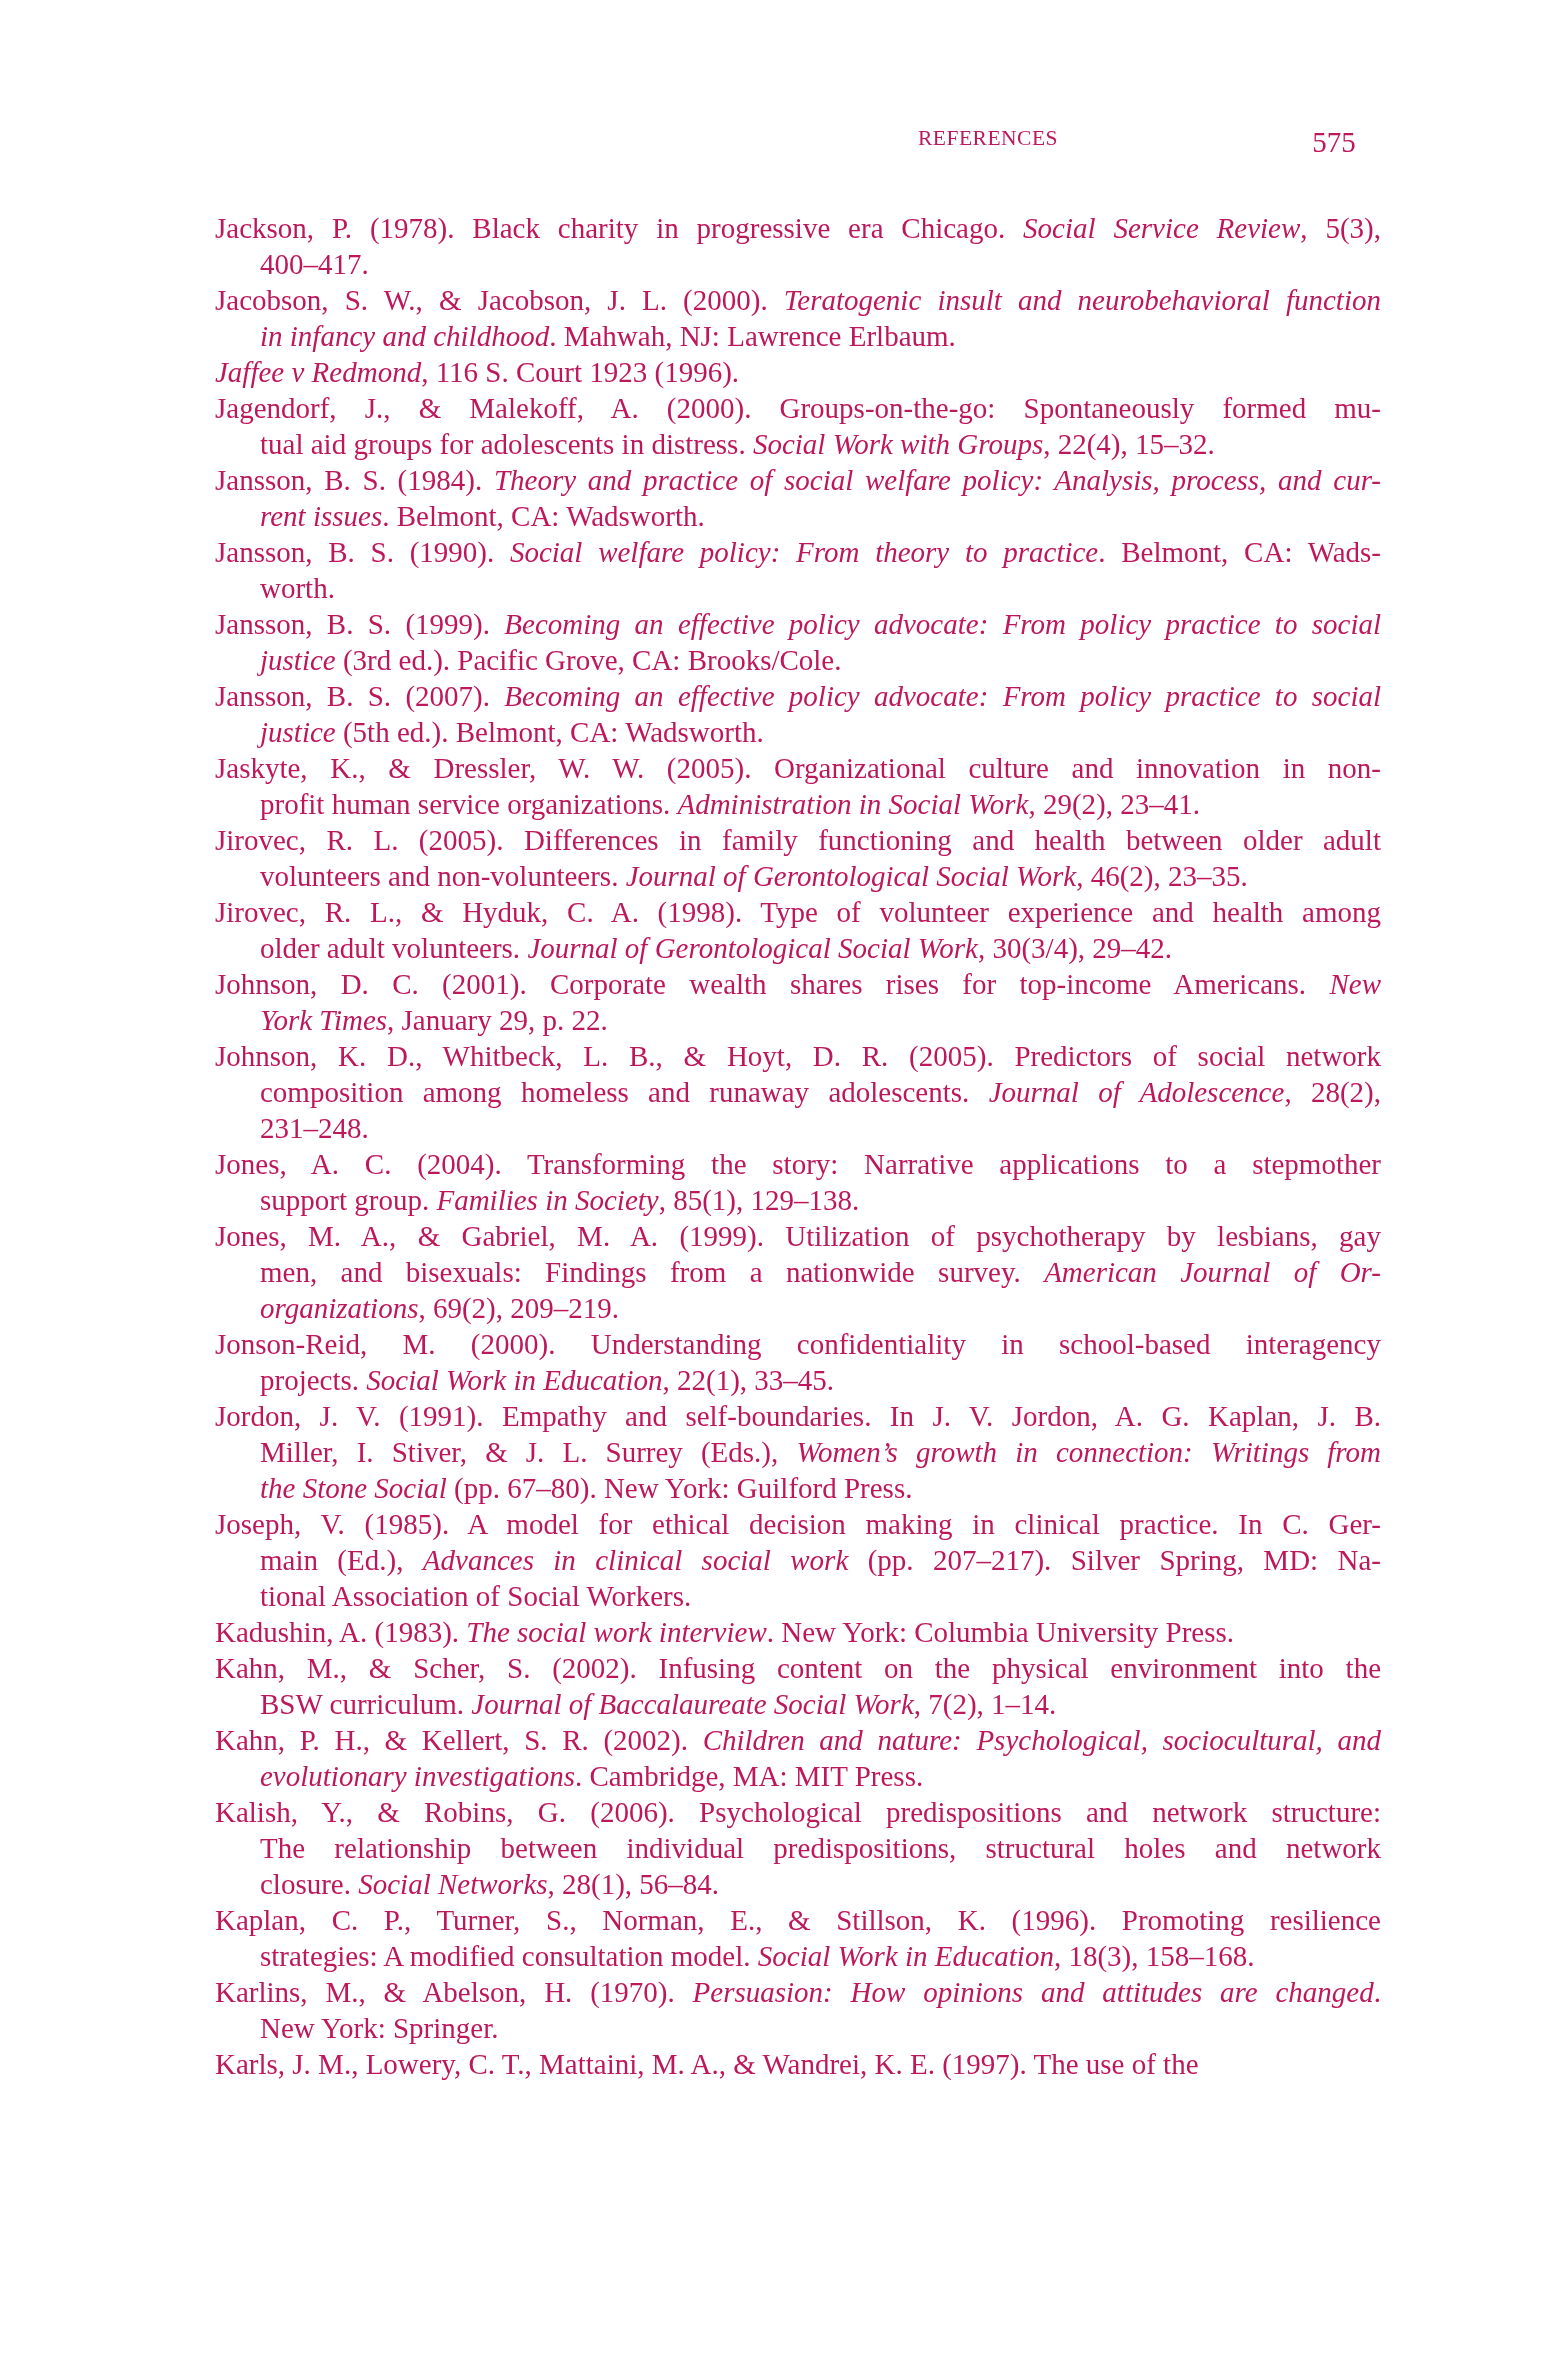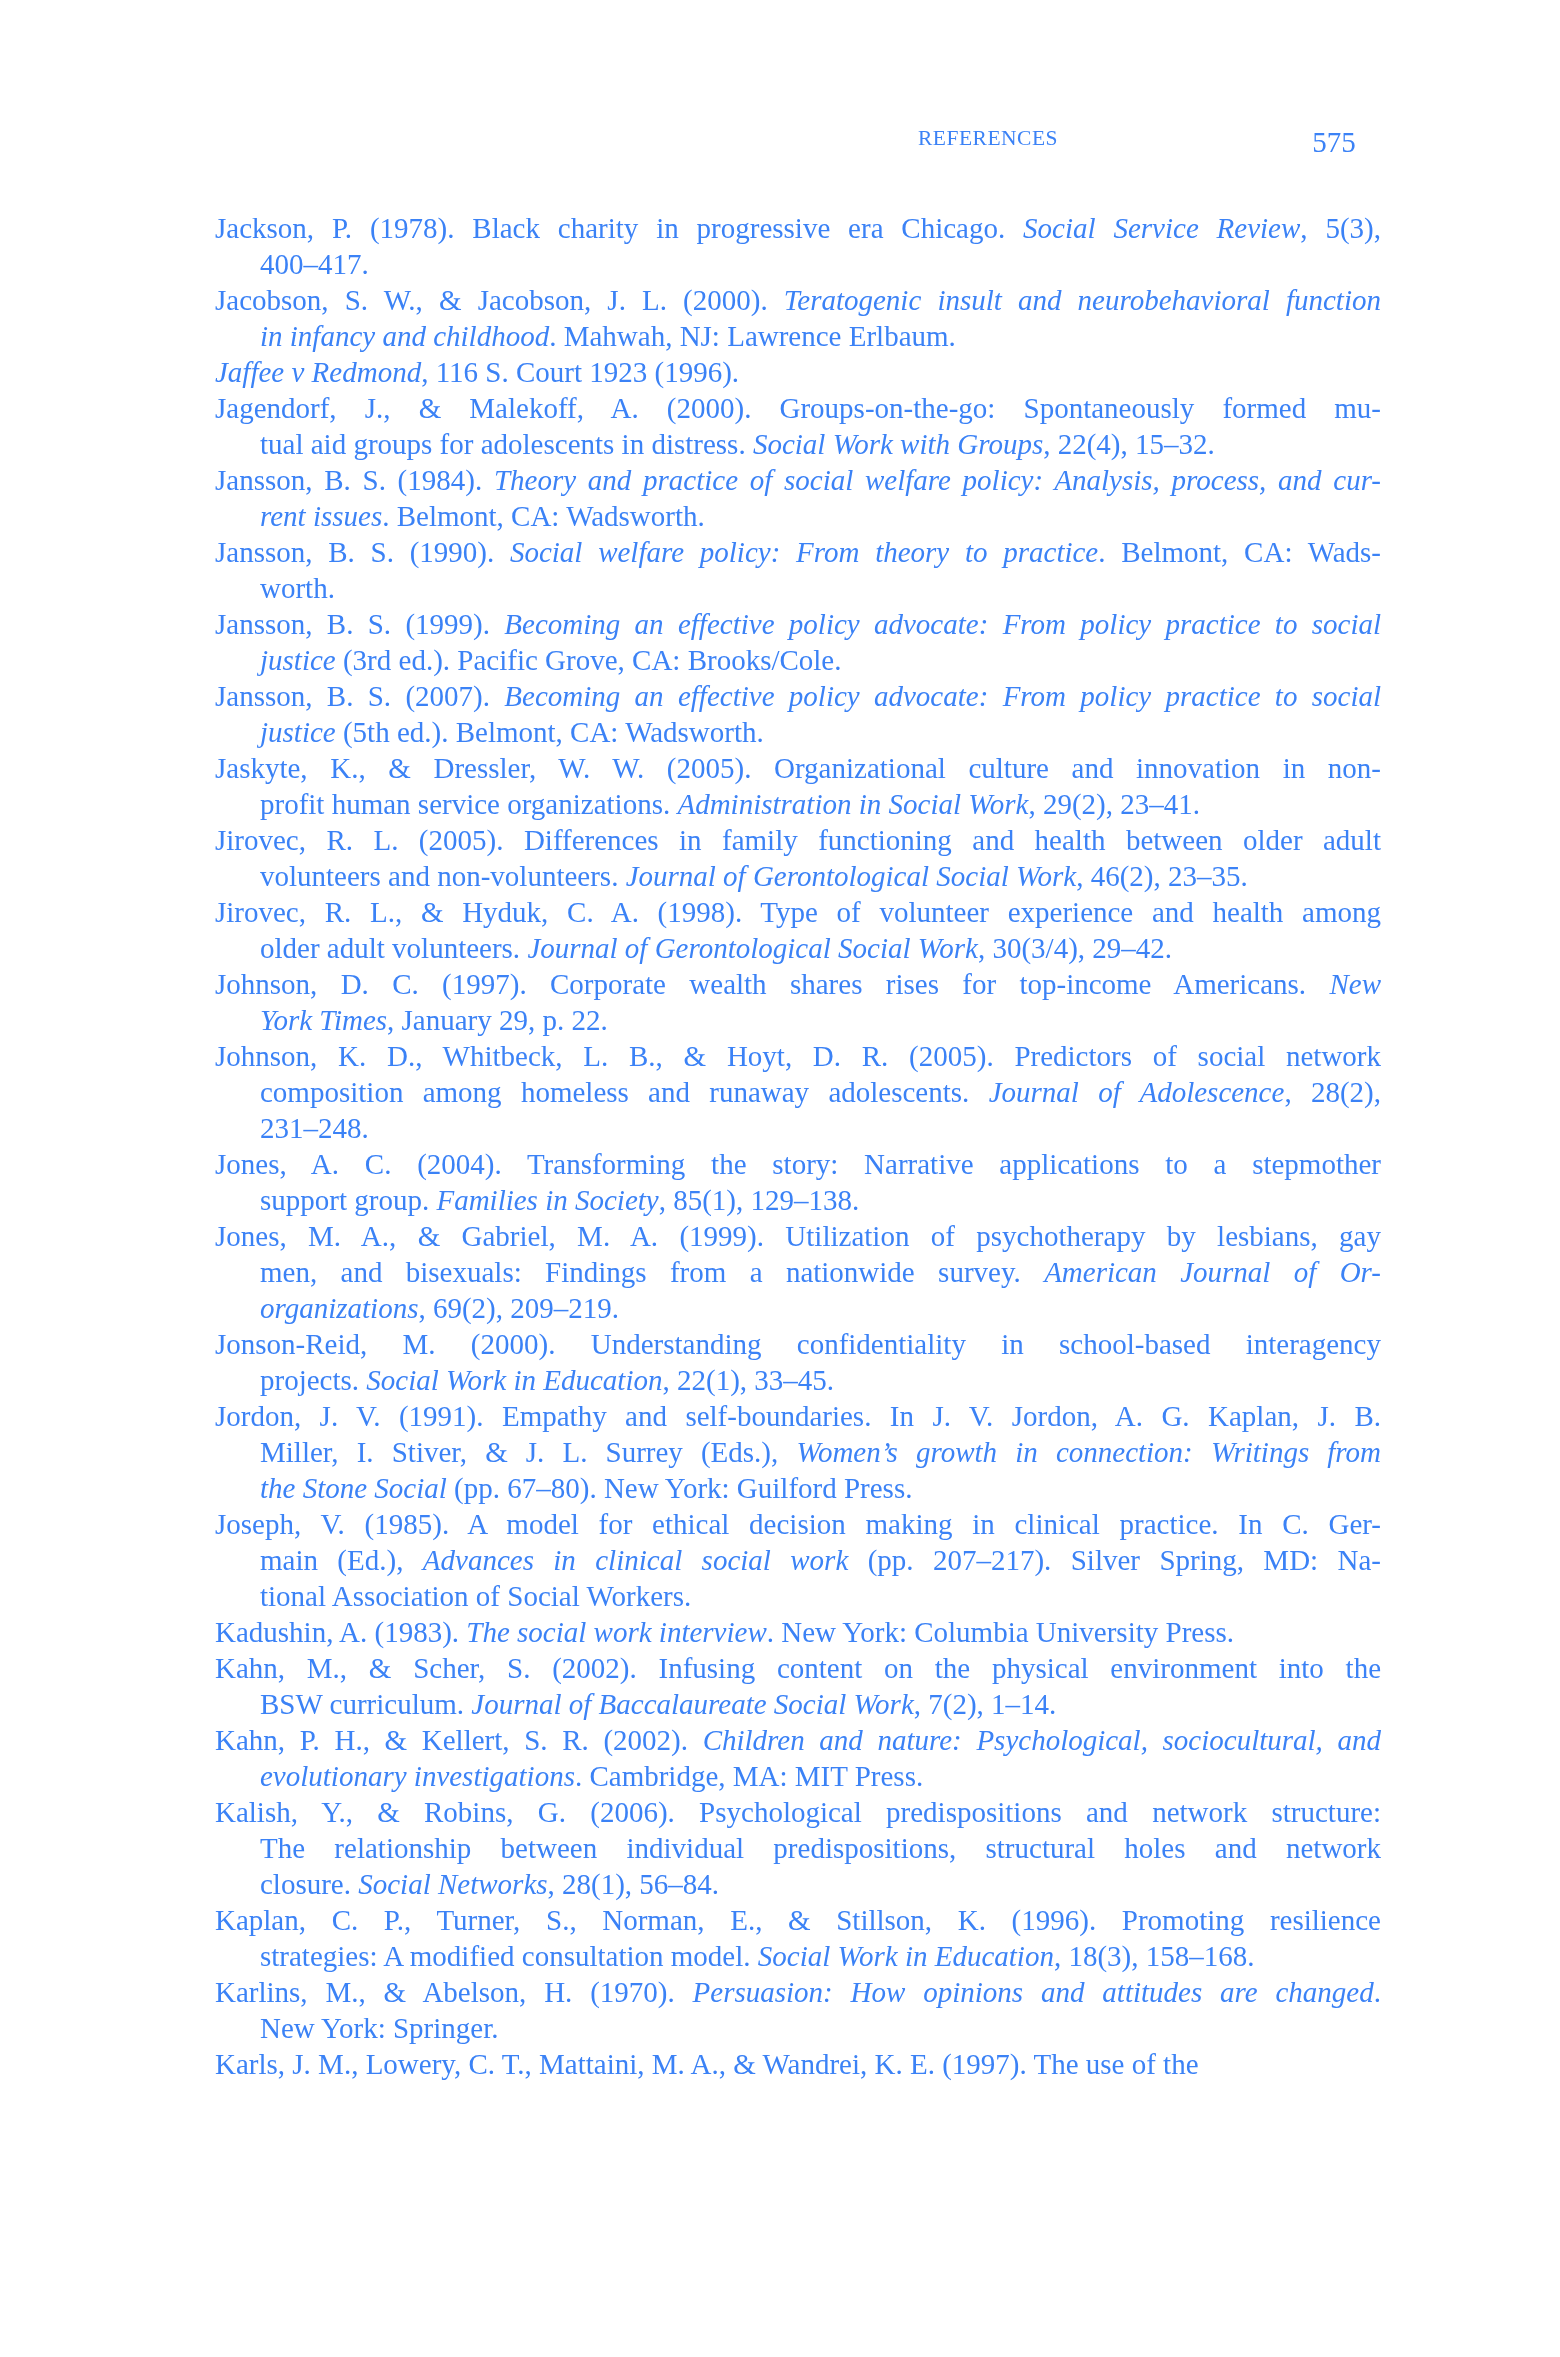--- a/index.html
+++ b/index.html
@@ -1,19 +1,19 @@
 <!DOCTYPE html>
 <html style="font-size:15px"><head>
 <meta charset="utf-8">
 <style>
   html, body { margin: 0; padding: 0; background: #ffffff; }
   body { width: 1561px; height: 2357px; position: relative; overflow: hidden; }
   .page {
     position: absolute; left: 0; top: 0; width: 1561px; height: 2357px;
-    background: #ffffff; color: #3b82f6;
+    background: #ffffff; color: #be185d;
     font-family: "Liberation Serif", "DejaVu Serif", serif;
   }
   .running-head {
     position: absolute; top: 126px; left: 918px;
     font-size: 21.5px; letter-spacing: 0.5px; font-variant: small-caps;
   }
   .page-number {
     position: absolute; top: 126px; left: 1312px; width: 44px; text-align: center;
     font-size: 29px;
   }
@@ -72,21 +72,21 @@
       </div>
       <div>
         <div class="line just"><span>Jirovec, R. L. (2005). Differences in family functioning and health between older adult</span></div>
         <div class="line indent"><span>volunteers and non-volunteers. </span><i>Journal of Gerontological Social Work</i><span>, 46(2), 23–35.</span></div>
       </div>
       <div>
         <div class="line just"><span>Jirovec, R. L., &amp; Hyduk, C. A. (1998). Type of volunteer experience and health among</span></div>
         <div class="line indent"><span>older adult volunteers. </span><i>Journal of Gerontological Social Work</i><span>, 30(3/4), 29–42.</span></div>
       </div>
       <div>
-        <div class="line just"><span>Johnson, D. C. (1997). Corporate wealth shares rises for top-income Americans. </span><i>New</i></div>
+        <div class="line just"><span>Johnson, D. C. (2001). Corporate wealth shares rises for top-income Americans. </span><i>New</i></div>
         <div class="line indent"><i>York Times</i><span>, January 29, p. 22.</span></div>
       </div>
       <div>
         <div class="line just"><span>Johnson, K. D., Whitbeck, L. B., &amp; Hoyt, D. R. (2005). Predictors of social network</span></div>
         <div class="line indent just"><span>composition among homeless and runaway adolescents. </span><i>Journal of Adolescence</i><span>, 28(2),</span></div>
         <div class="line indent"><span>231–248.</span></div>
       </div>
       <div>
         <div class="line just"><span>Jones, A. C. (2004). Transforming the story: Narrative applications to a stepmother</span></div>
         <div class="line indent"><span>support group. </span><i>Families in Society</i><span>, 85(1), 129–138.</span></div>

